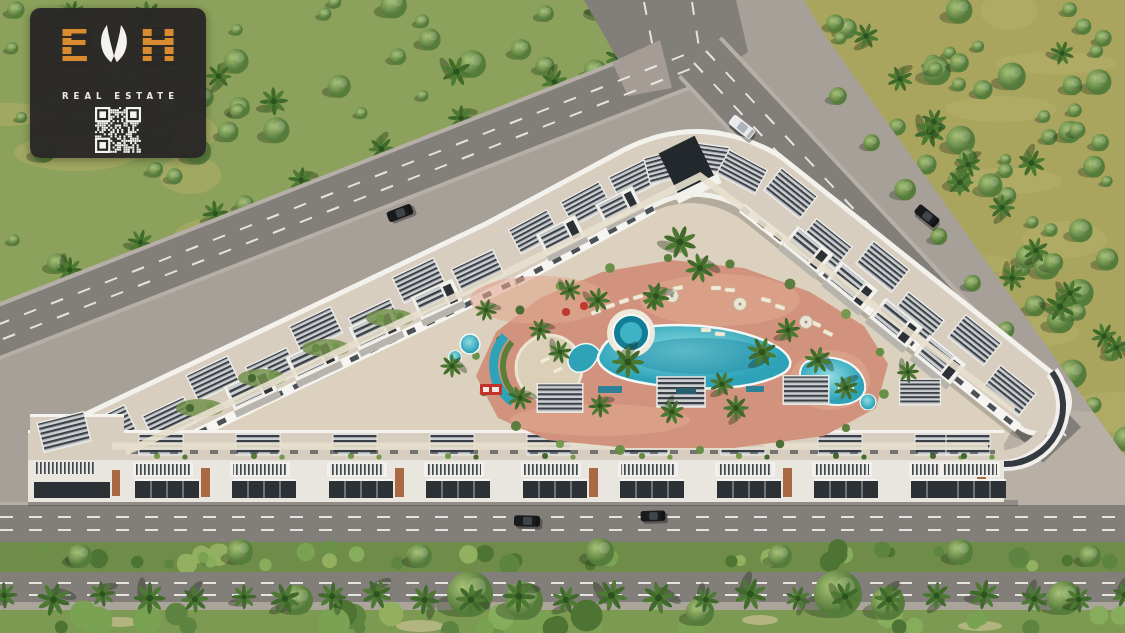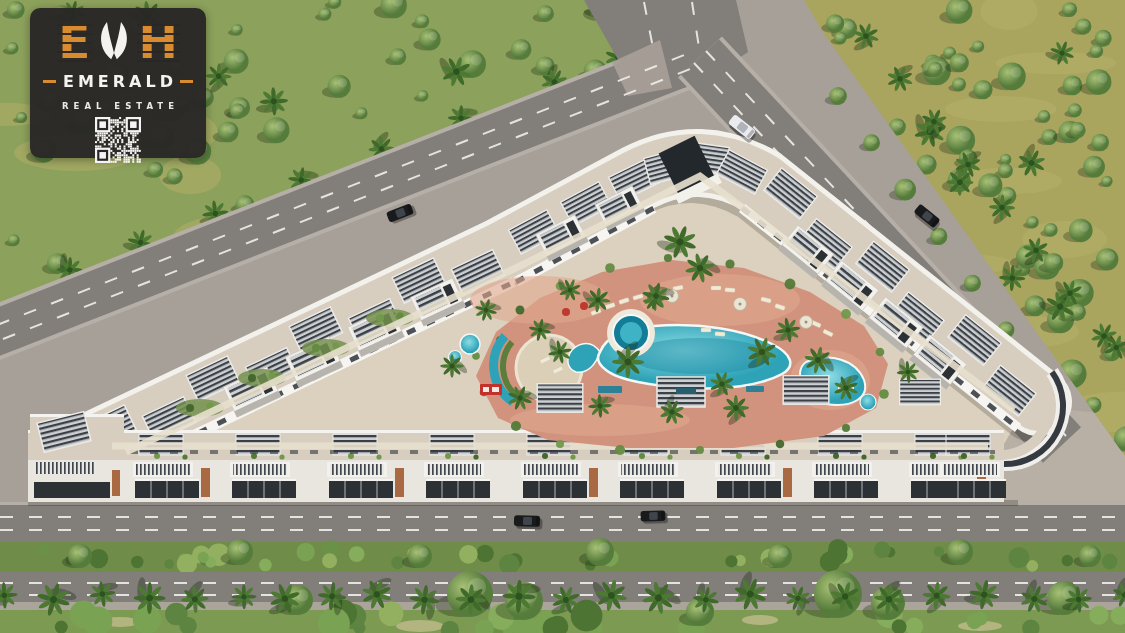--- a/index.html
+++ b/index.html
@@ -16,21 +16,21 @@
   .mono-letter{font-size:47px;line-height:50px;font-weight:800;
                color:var(--accent,#d98b2f);position:relative;padding:0 1px;}
   .mono-letter::after{content:"";position:absolute;inset:0;pointer-events:none;
      background:repeating-linear-gradient(180deg,transparent 0 7px,
         rgba(41,39,37,0.96) 7px 9px);}
   .leaf{width:42px;height:50px;margin:0 2px 1px 2px;}
   .brand-row{display:flex;align-items:center;gap:7px;margin-top:5px;}
   .brand-name{color:#f5f3ef;font-size:16px;font-weight:700;
               letter-spacing:4px;margin-right:-4px;}
   .dash{width:13px;height:2.5px;background:var(--accent,#d98b2f);}
-  .tagline{color:#eceae6;font-size:8.5px;letter-spacing:5px;margin-top:10px;
+  .tagline{color:#eceae6;font-size:8.5px;letter-spacing:5px;margin-top:21px;
            font-weight:600;margin-right:-5px;}
   .qr{margin-top:6px;width:46px;height:46px;}
   .qr svg{display:block;width:100%;height:100%;}
 </style>
 </head>
 <body>
 
 <div class="stage">
 
   <svg id="scene" class="scene" viewBox="0 0 1125 633" width="1125" height="633">
@@ -701,25 +701,20 @@
     </svg>
 
   <div class="badge">
     <div class="monogram">
       <span class="mono-letter">E</span>
       <svg class="leaf" viewBox="0 0 60 56">
         <path d="M26,54 C9,41 7,17 20,1 C22,16 26,30 30,45 Z" fill="#f5f3ef"></path>
         <path d="M34,54 C51,41 53,17 40,1 C38,16 34,30 30,45 Z" fill="#f5f3ef"></path>
       </svg>
       <span class="mono-letter">H</span>
-    </div>
-    <div class="brand-row">
-      <span class="dash"></span>
-      <span class="brand-name">EMERALD</span>
-      <span class="dash"></span>
     </div>
     <div class="tagline">REAL ESTATE</div>
     <div class="qr" id="qr-box">
         <svg viewBox="0 0 42 42">
           <rect x="22" y="0" width="1.85" height="1.85" fill="#f4f4f2"></rect>
           <rect x="14" y="2" width="1.85" height="1.85" fill="#f4f4f2"></rect>
           <rect x="16" y="2" width="1.85" height="1.85" fill="#f4f4f2"></rect>
           <rect x="18" y="2" width="1.85" height="1.85" fill="#f4f4f2"></rect>
           <rect x="20" y="2" width="1.85" height="1.85" fill="#f4f4f2"></rect>
           <rect x="26" y="2" width="1.85" height="1.85" fill="#f4f4f2"></rect>

